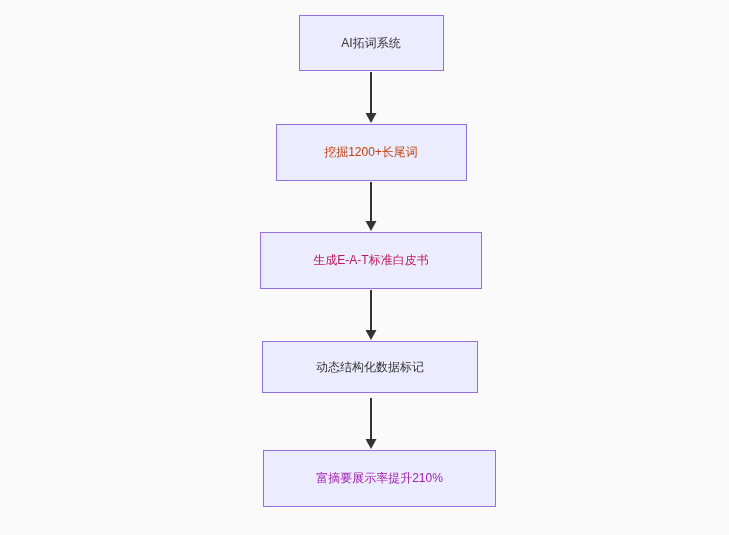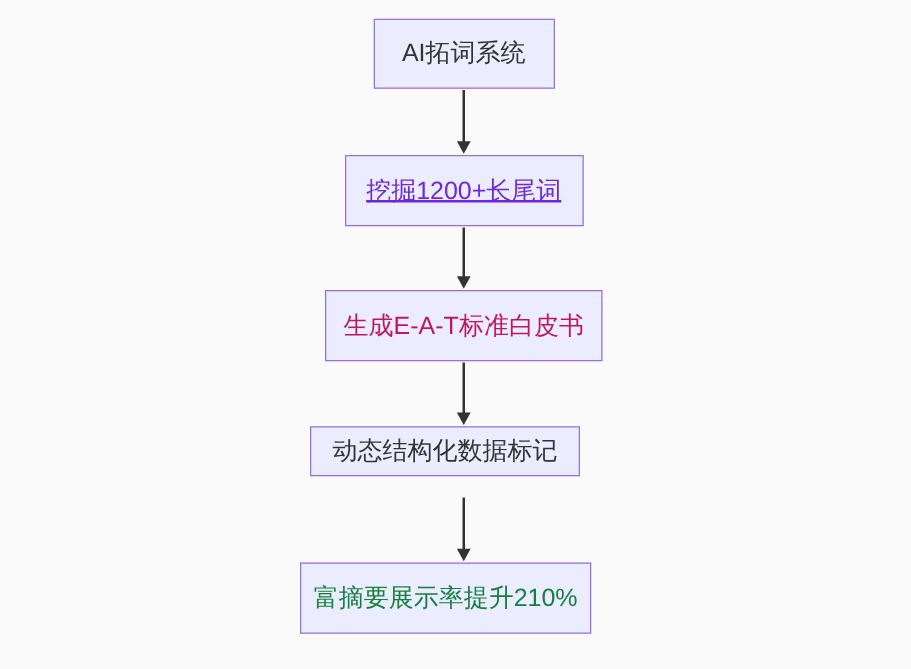--- a/index.html
+++ b/index.html
@@ -26,21 +26,21 @@
     pointer-events: none;
   }
   .flow-node {
     position: absolute;
     box-sizing: border-box;
     border-width: 1px;
     border-style: solid;
     display: flex;
     align-items: center;
     justify-content: center;
-    font-size: 20px;
+    font-size: 12px;
     line-height: 1.2;
     white-space: nowrap;
     text-align: center;
   }
 </style>
 </head>
 <body style="background: rgb(250, 250, 250);">
 
 <div class="canvas" style="background: rgb(250, 250, 250);">
   <svg class="edges-layer" width="729" height="535" viewBox="0 0 729 535" xmlns="http://www.w3.org/2000/svg">
@@ -49,25 +49,25 @@
       <line x1="371" y1="182" x2="371" y2="223" stroke="#333333" stroke-width="2"></line>
       <polygon points="365.5,221 376.5,221 371,231" fill="#333333"></polygon>
       <line x1="371" y1="290" x2="371" y2="332" stroke="#333333" stroke-width="2"></line>
       <polygon points="365.5,330 376.5,330 371,340" fill="#333333"></polygon>
       <line x1="371" y1="398" x2="371" y2="441" stroke="#333333" stroke-width="2"></line>
       <polygon points="365.5,439 376.5,439 371,449" fill="#333333"></polygon>
     </svg>
 <div class="flow-node" style="left: 298.5px; top: 15px; width: 145px; height: 56px; background: rgb(236, 236, 255); border-color: rgb(147, 112, 219); color: rgb(51, 51, 51);">
       <span>AI拓词系统</span>
     </div>
-    <div class="flow-node" style="left: 275.5px; top: 124px; width: 191px; height: 57px; background: rgb(236, 236, 255); border-color: rgb(147, 112, 219); color: #6d28d9; text-decoration: underline;">
+    <div class="flow-node" style="left: 275.5px; top: 124px; width: 191px; height: 57px; background: rgb(236, 236, 255); border-color: rgb(147, 112, 219); color: #c2410c;">
       <span>挖掘1200+长尾词</span>
     </div>
     <div class="flow-node" style="left: 260px; top: 232px; width: 222px; height: 57px; background: rgb(236, 236, 255); border-color: rgb(147, 112, 219); color: #be185d;">
       <span>生成E-A-T标准白皮书</span>
     </div>
-    <div class="flow-node" style="left: 248px; top: 341px; width: 216px; height: 40px; background: rgb(236, 236, 255); border-color: rgb(147, 112, 219); color: rgb(51, 51, 51);">
+    <div class="flow-node" style="left: 262px; top: 341px; width: 216px; height: 52px; background: rgb(236, 236, 255); border-color: rgb(147, 112, 219); color: rgb(51, 51, 51);">
       <span>动态结构化数据标记</span>
     </div>
-    <div class="flow-node" style="left: 240px; top: 450px; width: 233px; height: 57px; background: rgb(236, 236, 255); border-color: rgb(147, 112, 219); color: #15803d;">
+    <div class="flow-node" style="left: 263px; top: 450px; width: 233px; height: 57px; background: rgb(236, 236, 255); border-color: rgb(147, 112, 219); color: #a21caf;">
       <span>富摘要展示率提升210%</span>
     </div>
   </div>
 
 </body></html>

